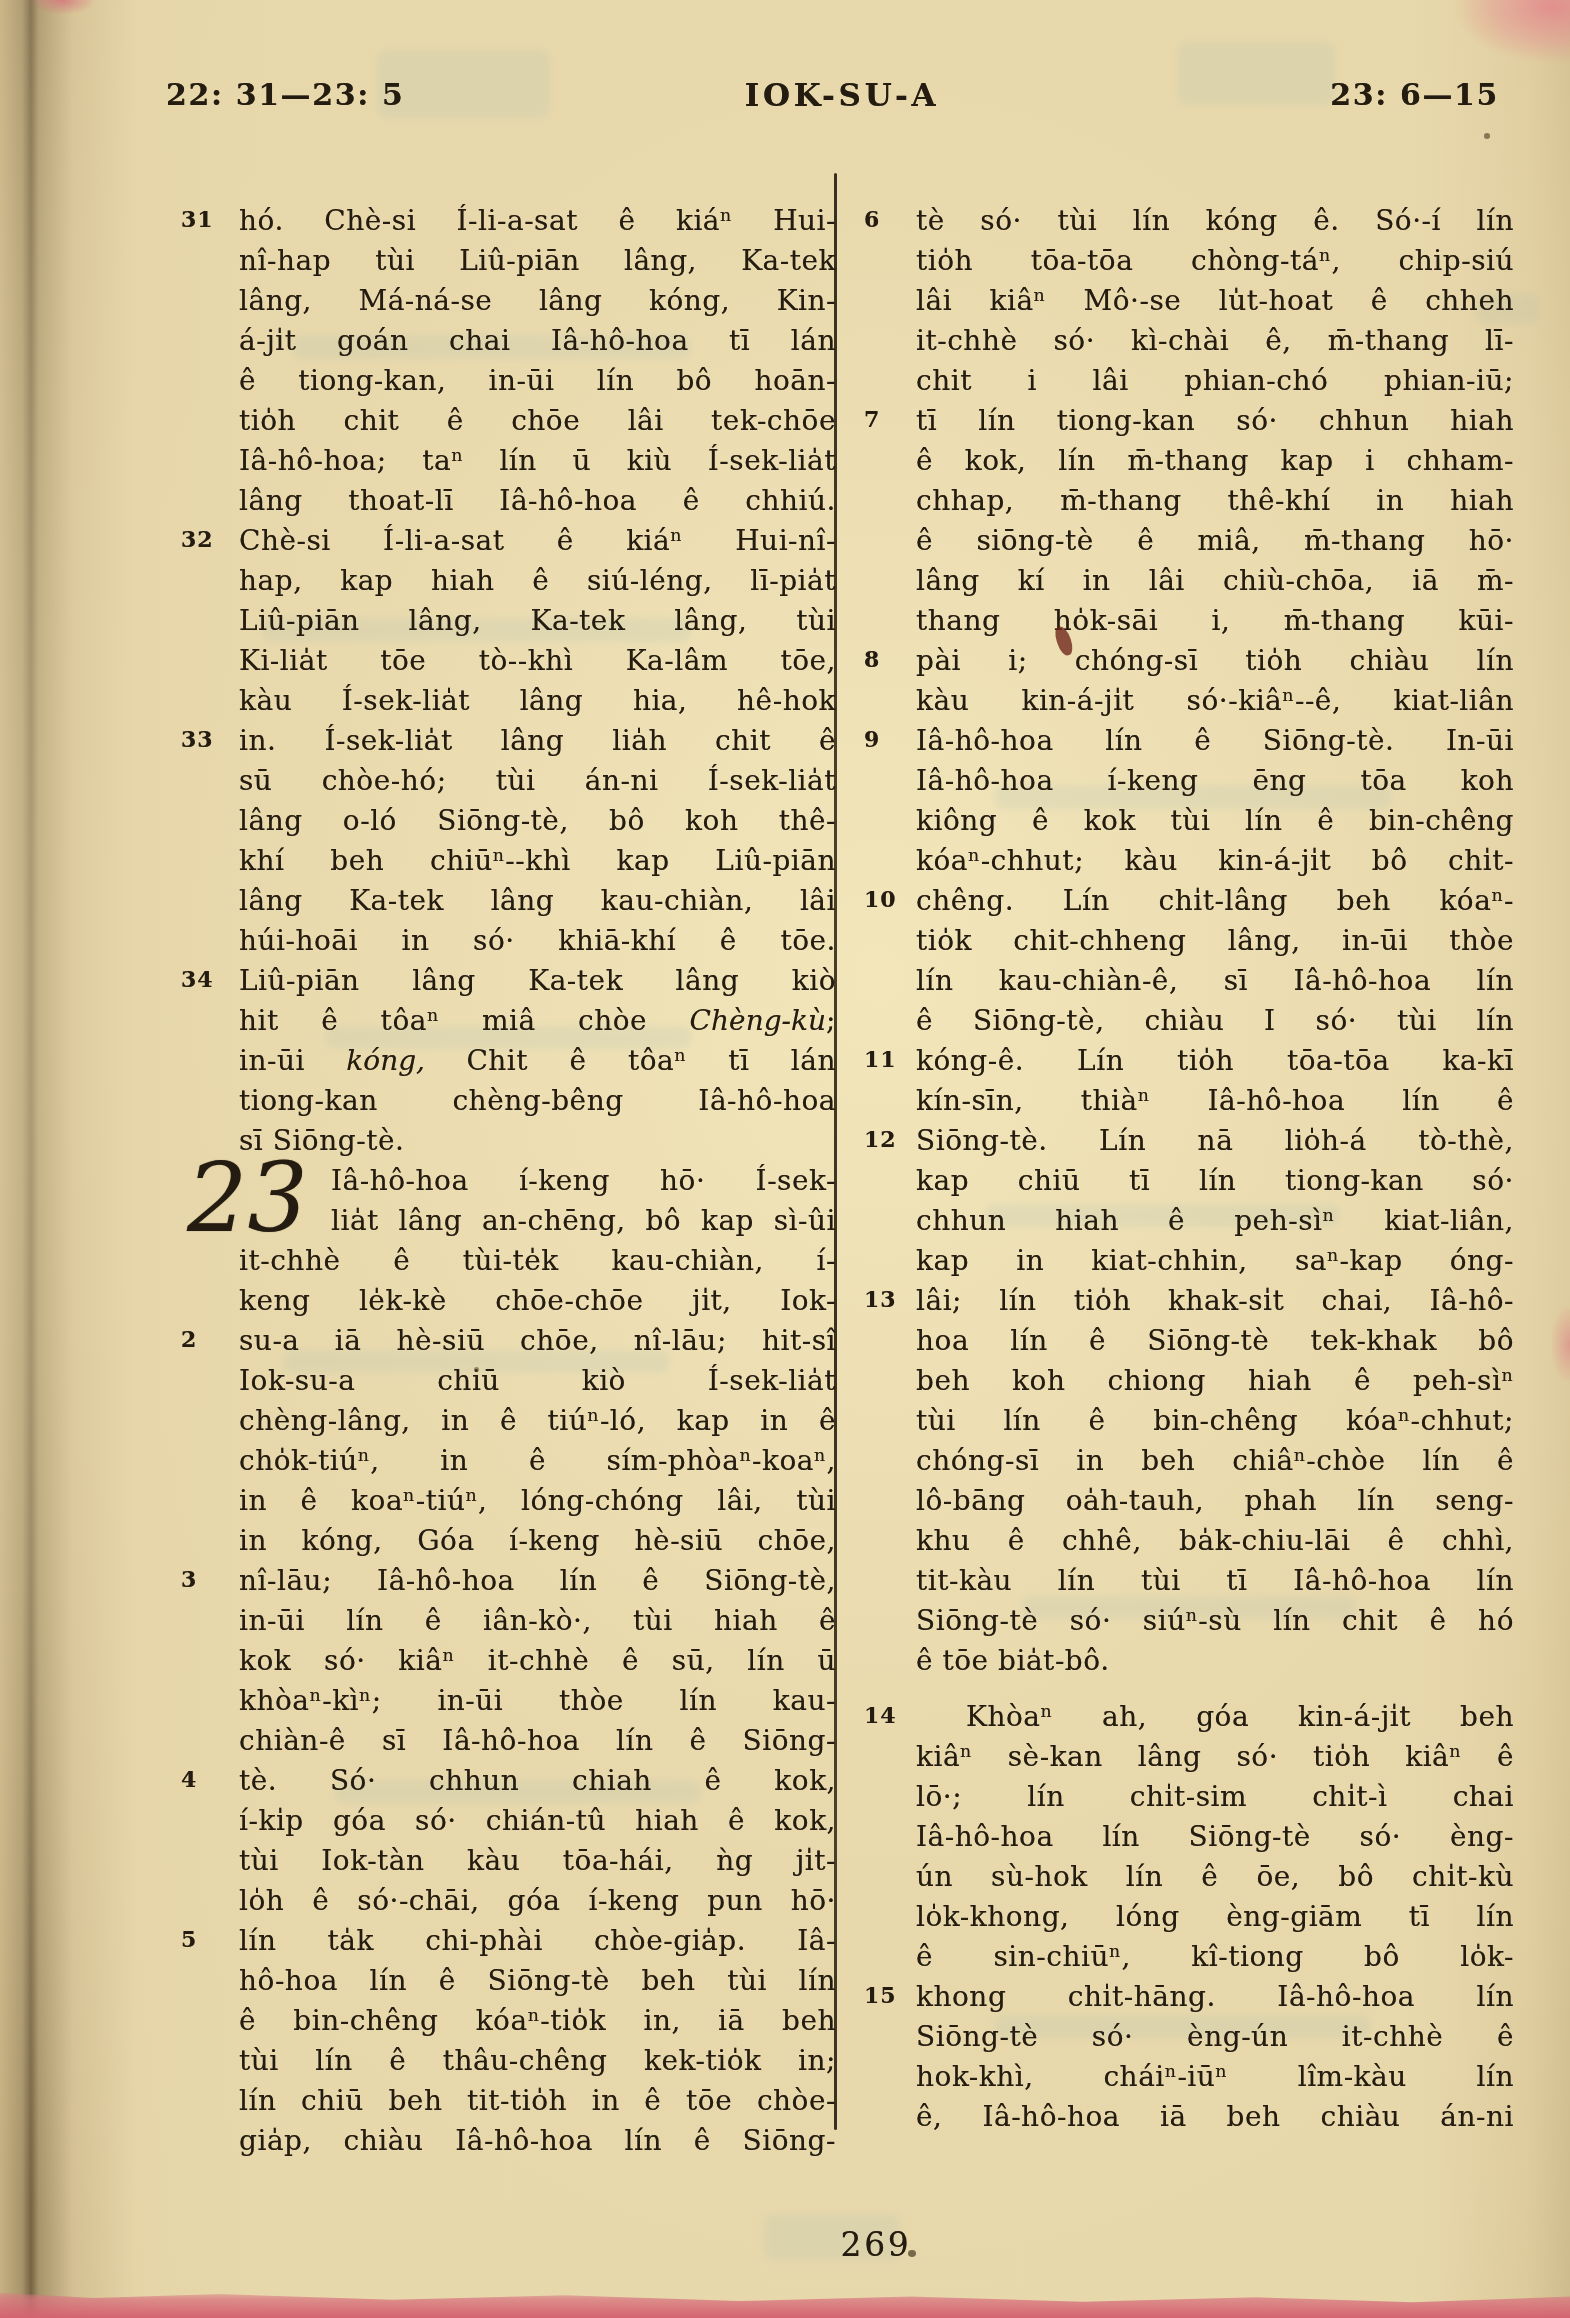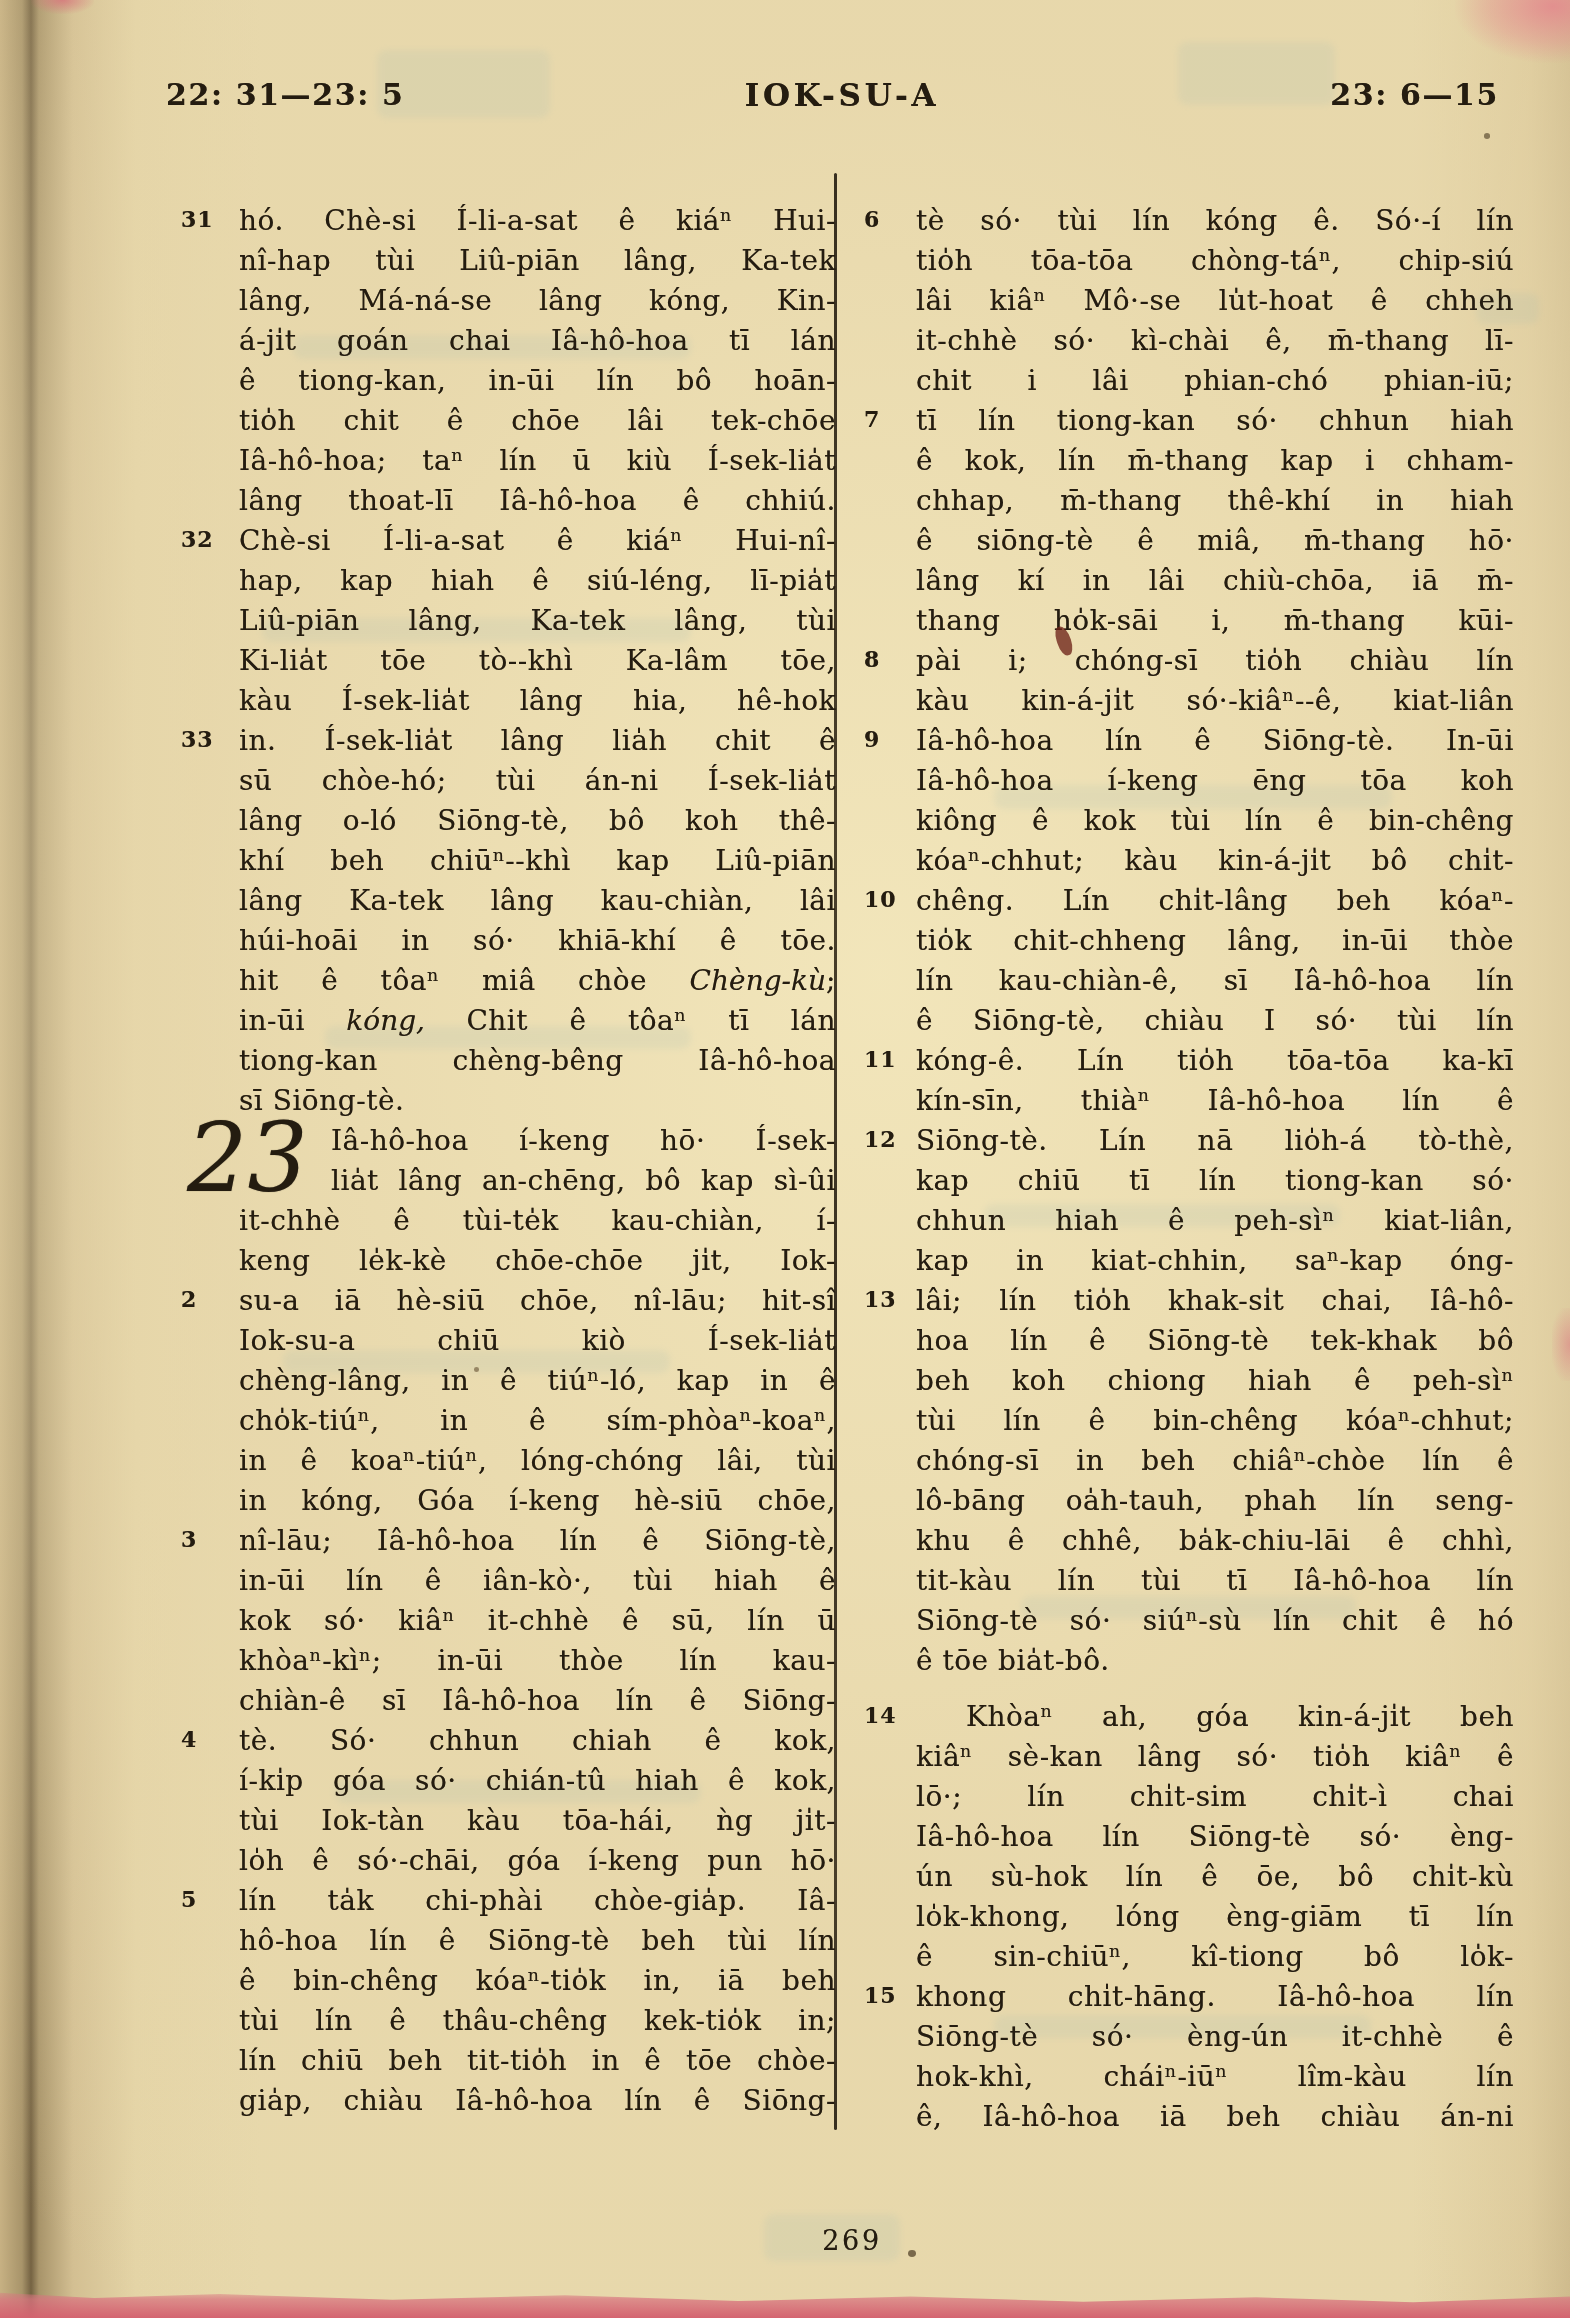--- a/index.html
+++ b/index.html
@@ -43,22 +43,22 @@
   .line i{font-style:italic;letter-spacing:0;}
   .vn{position:absolute;top:0;left:-59px;width:52px;height:40px;
       font-size:22px;font-weight:bold;letter-spacing:1px;
       text-align:left;text-align-last:left;line-height:37px;}
   #col-left .vn{left:-58px;}
   #col-right .vn{left:-52px;}
   .chapnum{position:absolute;left:-52px;top:-5.2px;width:136px;
       font-size:95px;line-height:84px;font-weight:400;letter-spacing:0;
       text-align:left;text-align-last:left;text-shadow:0 0 1px rgba(36,28,16,.5);font-style:italic;}
   
-  #page-number{position:absolute;left:852px;top:2225px;transform:translateX(-50%);
-      font-size:27px;letter-spacing:2.6px;font-weight:400;
+  #page-number{position:absolute;left:876px;top:2225px;transform:translateX(-50%);
+      font-size:33px;letter-spacing:2.6px;font-weight:400;
       text-shadow:0 0 0.5px rgba(36,28,16,.6);}
   
   .ghost{position:absolute;background:#9db8b1;opacity:.15;filter:blur(3.1px);border-radius:9.4px;pointer-events:none;}
   .pink{position:absolute;pointer-events:none;}
   #pink-bottom{left:0;right:0;bottom:0;height:32px;
       background:linear-gradient(180deg, rgba(216,116,127,0) 0%, rgba(216,116,127,.75) 38%, #d4626f 100%);
       clip-path:polygon(0 18%,6% 34%,14% 22%,25% 40%,36% 26%,47% 44%,58% 30%,69% 46%,80% 32%,90% 48%,100% 30%,100% 100%,0 100%);}
   #pink-top-right{right:0;top:0;width:115px;height:63px;
       background:radial-gradient(ellipse at 85% 10%, rgba(228,130,140,.8) 0%, rgba(228,130,140,.35) 45%, rgba(228,130,140,0) 72%);}
   #pink-top-left{left:31px;top:0;width:63px;height:13.6px;
@@ -110,20 +110,21 @@
     <div class="line" data-name="text-line">hap, kap hiah ê siú-léng, lī-pia̍t</div>
     <div class="line" data-name="text-line">Liû-piān lâng, Ka-tek lâng, tùi</div>
     <div class="line" data-name="text-line">Ki-lia̍t tōe tò--khì Ka-lâm tōe,</div>
     <div class="line" data-name="text-line">kàu Í-sek-lia̍t lâng hia, hê-hok</div>
     <div class="line" data-name="text-line"><span class="vn" data-name="verse-number">33</span>in.  Í-sek-lia̍t lâng lia̍h chit ê</div>
     <div class="line" data-name="text-line">sū chòe-hó; tùi án-ni Í-sek-lia̍t</div>
     <div class="line" data-name="text-line">lâng o-ló Siōng-tè, bô koh thê-</div>
     <div class="line" data-name="text-line">khí beh chiūⁿ--khì kap Liû-piān</div>
     <div class="line" data-name="text-line">lâng Ka-tek lâng kau-chiàn, lâi</div>
     <div class="line" data-name="text-line">húi-hoāi in só· khiā-khí ê tōe.</div>
+    <div class="line" data-name="text-line"><span class="vn" data-name="verse-number">34</span>Liû-piān lâng Ka-tek lâng kiò</div>
     <div class="line" data-name="text-line">hit ê tôaⁿ miâ chòe <i>Chèng-kù</i>;</div>
     <div class="line" data-name="text-line">in-ūi <i>kóng,</i> Chit ê tôaⁿ tī lán</div>
     <div class="line" data-name="text-line">tiong-kan chèng-bêng Iâ-hô-hoa</div>
     <div class="line short" data-name="text-line">sī Siōng-tè.</div>
     <div class="line cap-line" data-name="text-line"><span class="chapnum" data-name="chapter-number">23</span>Iâ-hô-hoa í-keng hō· Í-sek-</div>
     <div class="line cap-line" data-name="text-line">lia̍t lâng an-chēng, bô kap sì-ûi</div>
     <div class="line" data-name="text-line">it-chhè ê tùi-te̍k kau-chiàn, í-</div>
     <div class="line" data-name="text-line">keng le̍k-kè chōe-chōe ji̍t, Iok-</div>
     <div class="line" data-name="text-line"><span class="vn" data-name="verse-number">2</span>su-a iā hè-siū chōe, nî-lāu; hit-sî</div>
     <div class="line" data-name="text-line">Iok-su-a chiū kiò Í-sek-lia̍t</div>

